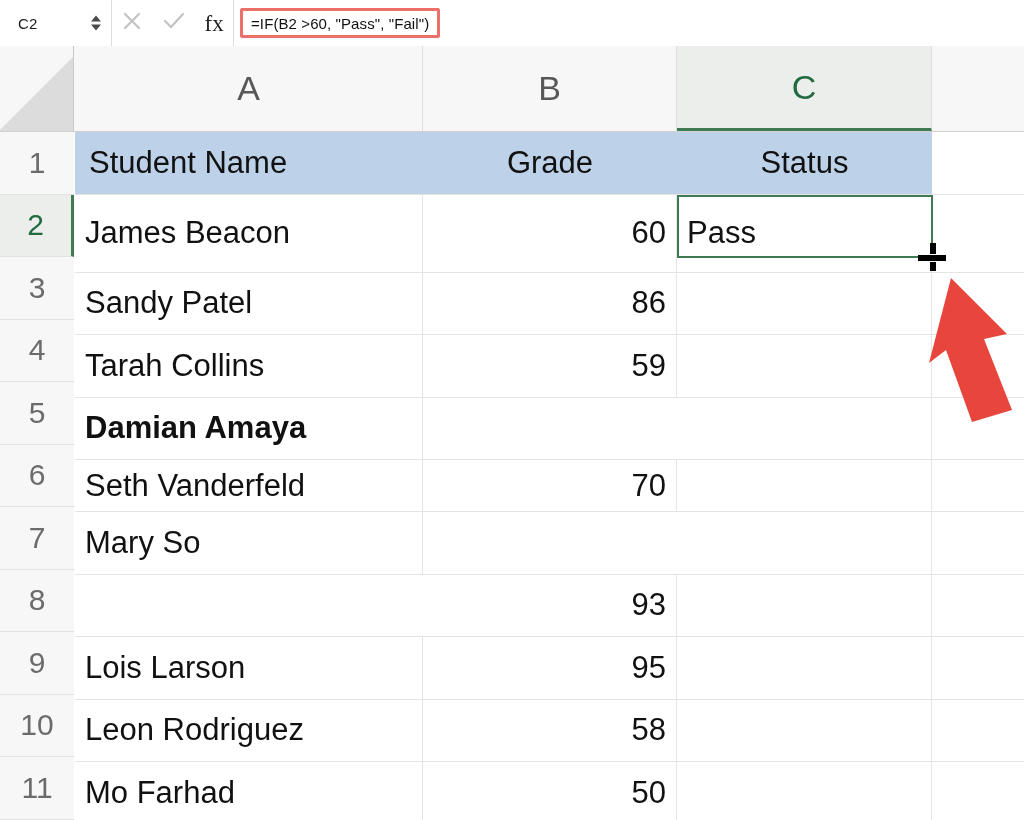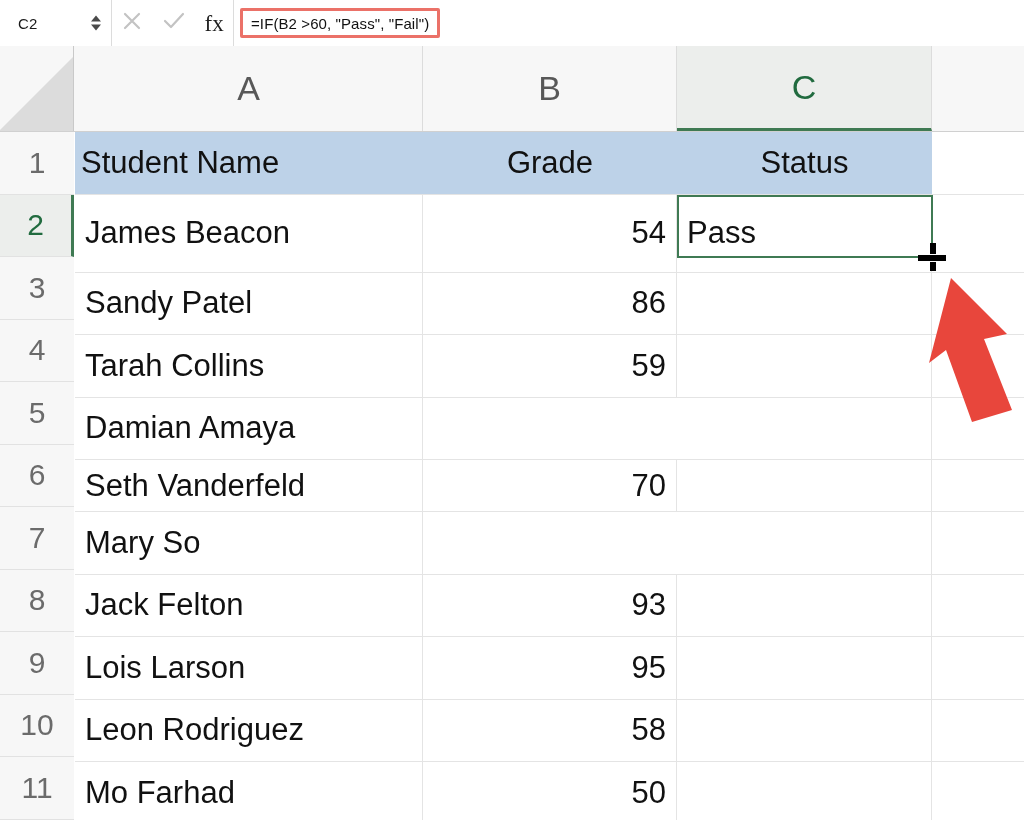--- a/index.html
+++ b/index.html
@@ -216,21 +216,21 @@
   .cell.col-a { left: 0;   width: 348px; padding-left: 10px; justify-content: flex-start; }
   .cell.col-b { left: 348px; width: 254px; padding-right: 10px; justify-content: flex-end; }
   .cell.col-c { left: 602px; width: 255px; padding-left: 10px; justify-content: flex-start; }
   .grid-row.header-row .cell {
     background: #bdd2e8;
     justify-content: center;
     font-size: 31px;
     padding: 0;
     border-right: none;
   }
-  .grid-row.header-row .cell.col-a { justify-content: flex-start; padding-left: 6px; }
+  .grid-row.header-row .cell.col-a { justify-content: flex-start; padding-left: 14px; }
 
   
   .sel-border {
     position: absolute;
     border: 2px solid #3f7a53;
     box-sizing: border-box;
     pointer-events: none;
   }
 
   
@@ -360,21 +360,21 @@
         </div>
         <div class="cell col-c">
           <span>Status</span>
         </div>
       </div>
       <div class="grid-row" style="height: 78px;">
         <div class="cell col-a">
           <span>James Beacon</span>
         </div>
         <div class="cell col-b">
-          <span>54</span>
+          <span>60</span>
         </div>
         <div class="cell col-c">
           <span>Pass</span>
         </div>
       </div>
       <div class="grid-row" style="height: 62.5px;">
         <div class="cell col-a">
           <span>Sandy Patel</span>
         </div>
         <div class="cell col-b">
@@ -388,21 +388,21 @@
         <div class="cell col-a">
           <span>Tarah Collins</span>
         </div>
         <div class="cell col-b">
           <span>59</span>
         </div>
         <div class="cell col-c">
           <span></span>
         </div>
       </div>
-      <div class="grid-row" style="height: 62.5px;">
+      <div class="grid-row" style="height: 62.5px; font-weight: bold;">
         <div class="cell col-a">
           <span>Damian Amaya</span>
         </div>
         <div class="cell col-c">
           <span></span>
         </div>
       </div>
       <div class="grid-row" style="height: 52px;">
         <div class="cell col-a">
           <span>Seth Vanderfeld</span>
@@ -416,23 +416,20 @@
       </div>
       <div class="grid-row" style="height: 62.5px;">
         <div class="cell col-a">
           <span>Mary So</span>
         </div>
         <div class="cell col-c">
           <span></span>
         </div>
       </div>
       <div class="grid-row" style="height: 62.5px;">
-        <div class="cell col-a">
-          <span>Jack Felton</span>
-        </div>
         <div class="cell col-b">
           <span>93</span>
         </div>
         <div class="cell col-c">
           <span></span>
         </div>
       </div>
       <div class="grid-row" style="height: 62.5px;">
         <div class="cell col-a">
           <span>Lois Larson</span>

